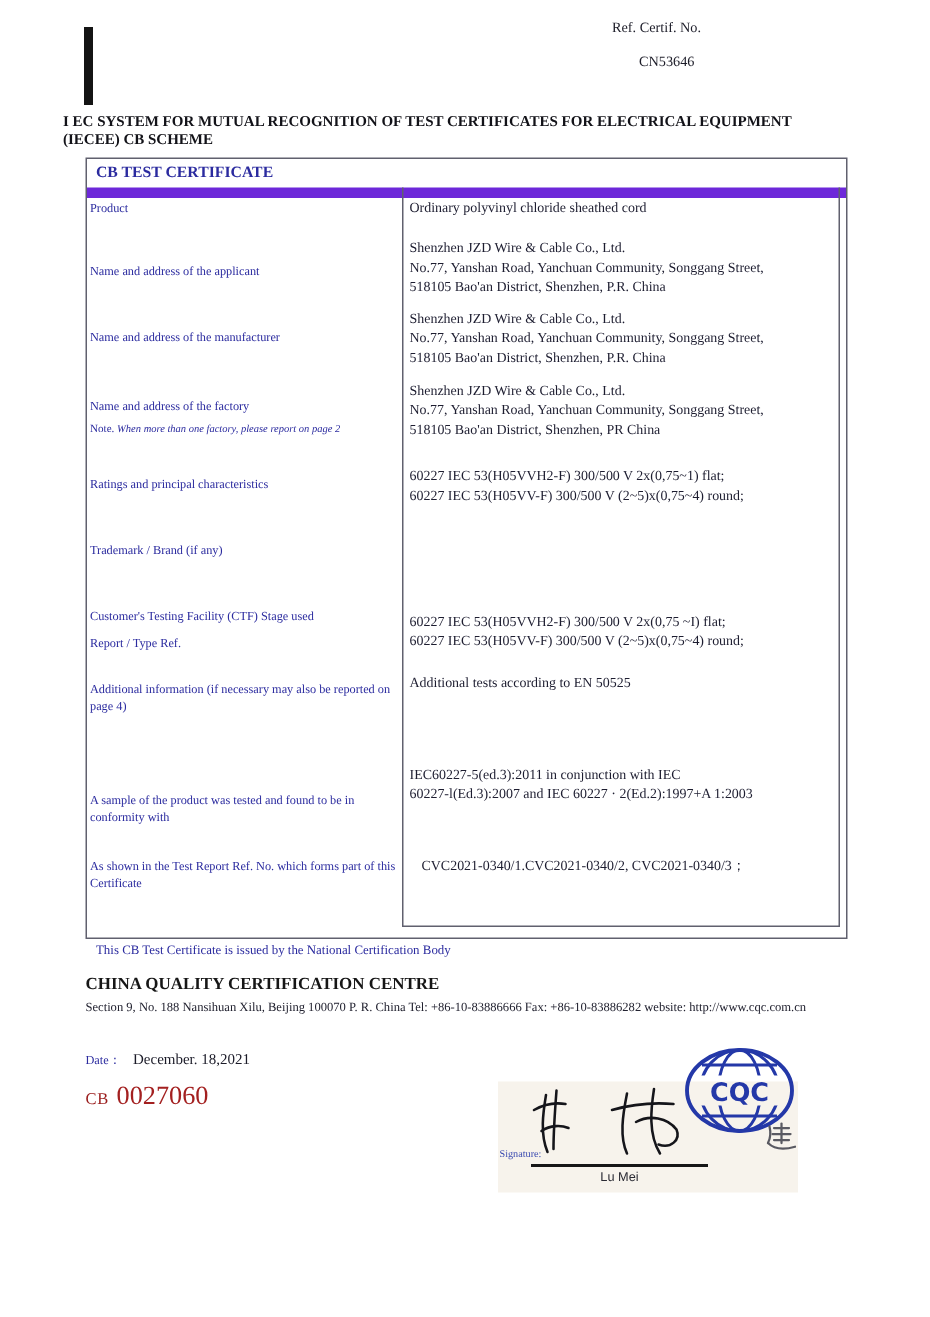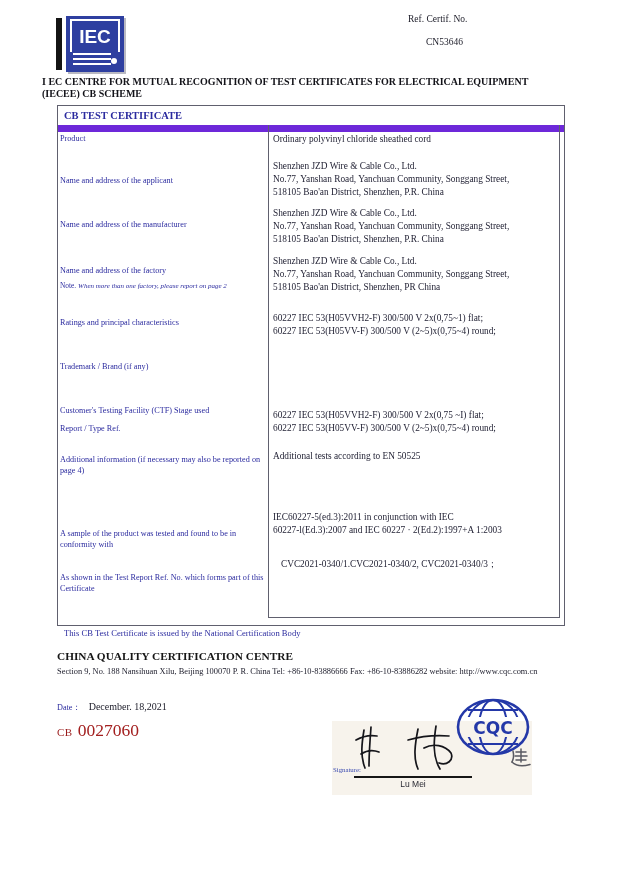--- a/index.html
+++ b/index.html
@@ -46,36 +46,25 @@
   .sig-name{position:absolute;left:354px;top:779px;width:118px;text-align:center;font-size:8.5px;color:#2a2a33;font-family:"Liberation Sans",sans-serif;}
   .cqc-svg{position:absolute;left:455px;top:697px;}
   .jian-svg{position:absolute;left:510px;top:747px;}
 </style>
 </head>
 <body>
 
 <div class="page">
 
   <div class="iec-bar"></div>
-  <div class="iec-box">
-    <div class="iec-inner">
-      <span class="iec-text">IEC</span>
-    </div>
-    <div class="iec-lines">
-      <div class="iec-line"></div>
-        <div class="iec-line"></div>
-        <div class="iec-line"></div>
-    </div>
-    <div class="iec-dot"></div>
-  </div>
 
   <div class="ref-label">Ref. Certif. No.</div>
   <div class="ref-no">CN53646</div>
 
-  <div class="scheme-title">I EC CENTRE FOR MUTUAL RECOGNITION OF TEST CERTIFICATES FOR ELECTRICAL EQUIPMENT
+  <div class="scheme-title">I EC SYSTEM FOR MUTUAL RECOGNITION OF TEST CERTIFICATES FOR ELECTRICAL EQUIPMENT
 (IECEE) CB SCHEME</div>
 
   <div class="outer-box">
     <div class="title-row">
       <span class="cert-title">CB TEST CERTIFICATE</span>
     </div>
   </div>
   <div class="inner-box"></div>
 
   <div class="lbl" style="top:133px">Product</div>
@@ -105,21 +94,21 @@
 518105 Bao'an District, Shenzhen, PR China</div>
   <div class="val" style="top:312px">60227 IEC 53(H05VVH2-F) 300/500 V 2x(0,75~1) flat;
 60227 IEC 53(H05VV-F) 300/500 V (2~5)x(0,75~4) round;</div>
   <div class="val" style="top:361px"></div>
   <div class="val" style="top:405px"></div>
   <div class="val" style="top:409px">60227 IEC 53(H05VVH2-F) 300/500 V 2x(0,75 ~I) flat;
 60227 IEC 53(H05VV-F) 300/500 V (2~5)x(0,75~4) round;</div>
   <div class="val" style="top:450px">Additional tests according to EN 50525</div>
   <div class="val" style="top:511px">IEC60227-5(ed.3):2011 in conjunction with IEC
 60227-l(Ed.3):2007 and IEC 60227 · 2(Ed.2):1997+A 1:2003</div>
-  <div class="val" style="top:558px;left:281px">CVC2021-0340/1.CVC2021-0340/2, CVC2021-0340/3；</div>
+  <div class="val" style="top:572px;left:281px">CVC2021-0340/1.CVC2021-0340/2, CVC2021-0340/3；</div>
 
   <div class="issued-note">This CB Test Certificate is issued by the National Certification Body</div>
   <div class="ncb-name">CHINA QUALITY CERTIFICATION CENTRE</div>
   <div class="ncb-address">Section 9, No. 188 Nansihuan Xilu, Beijing 100070 P. R. China Tel: +86-10-83886666 Fax: +86-10-83886282 website: http://www.cqc.com.cn</div>
 
   <div class="date-row">
     <span class="date-label">Date：</span><span class="date-value">December. 18,2021</span>
   </div>
 
   <div class="cb-row">

